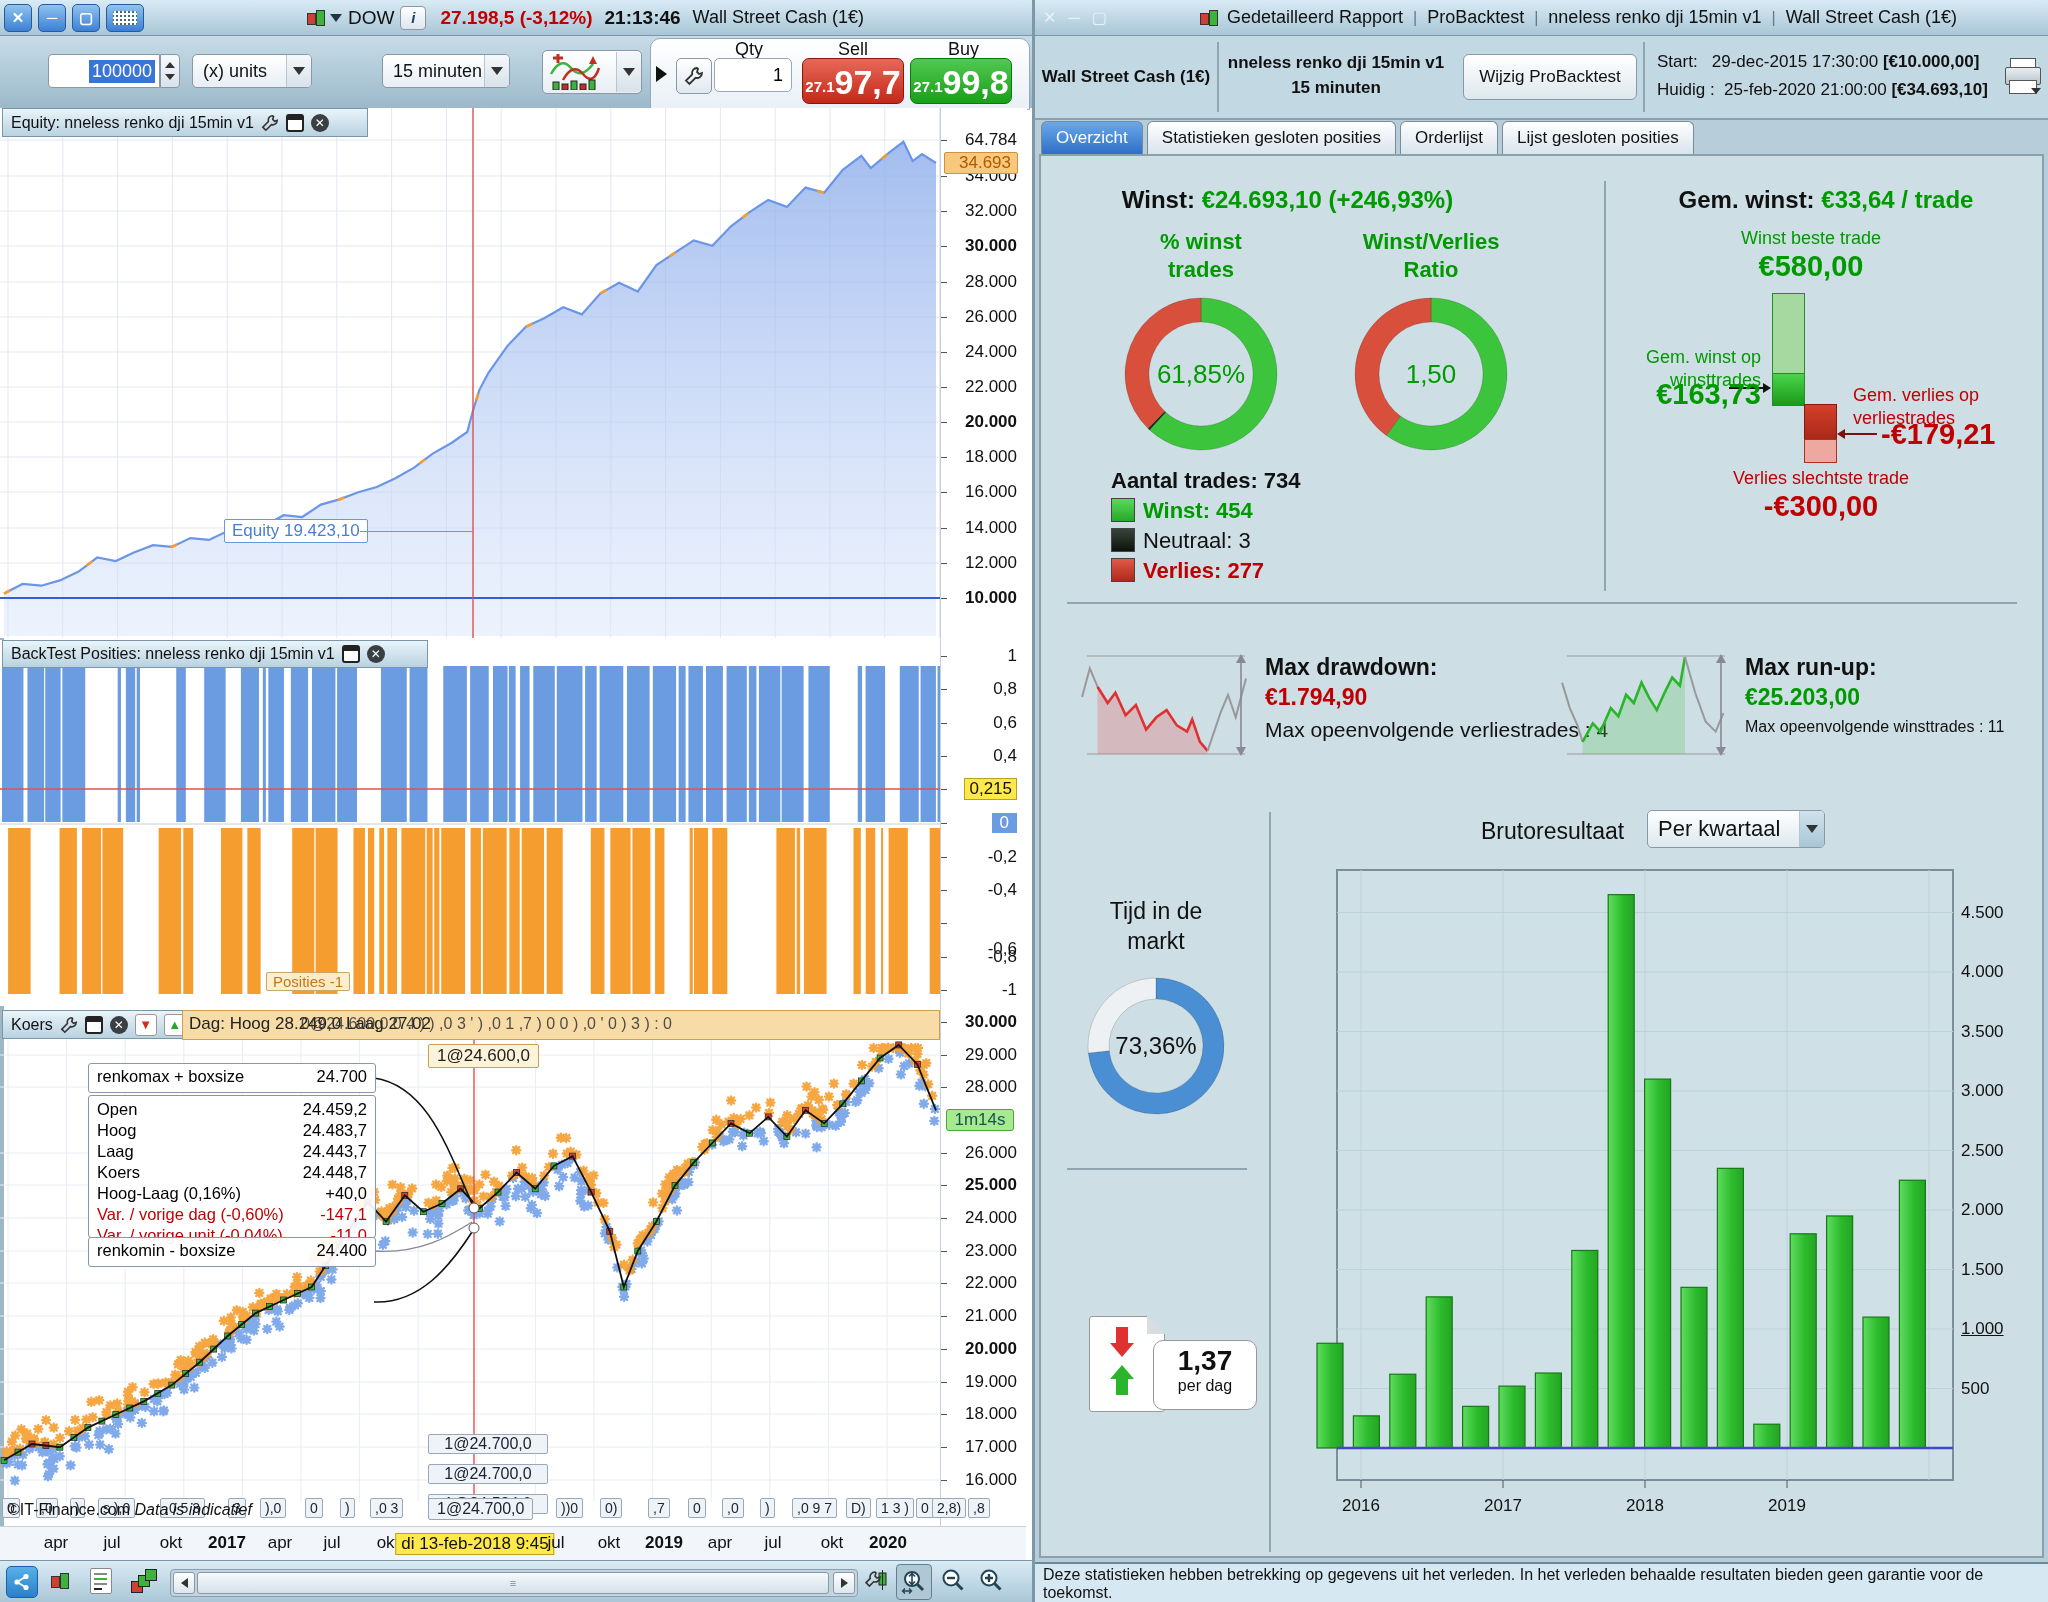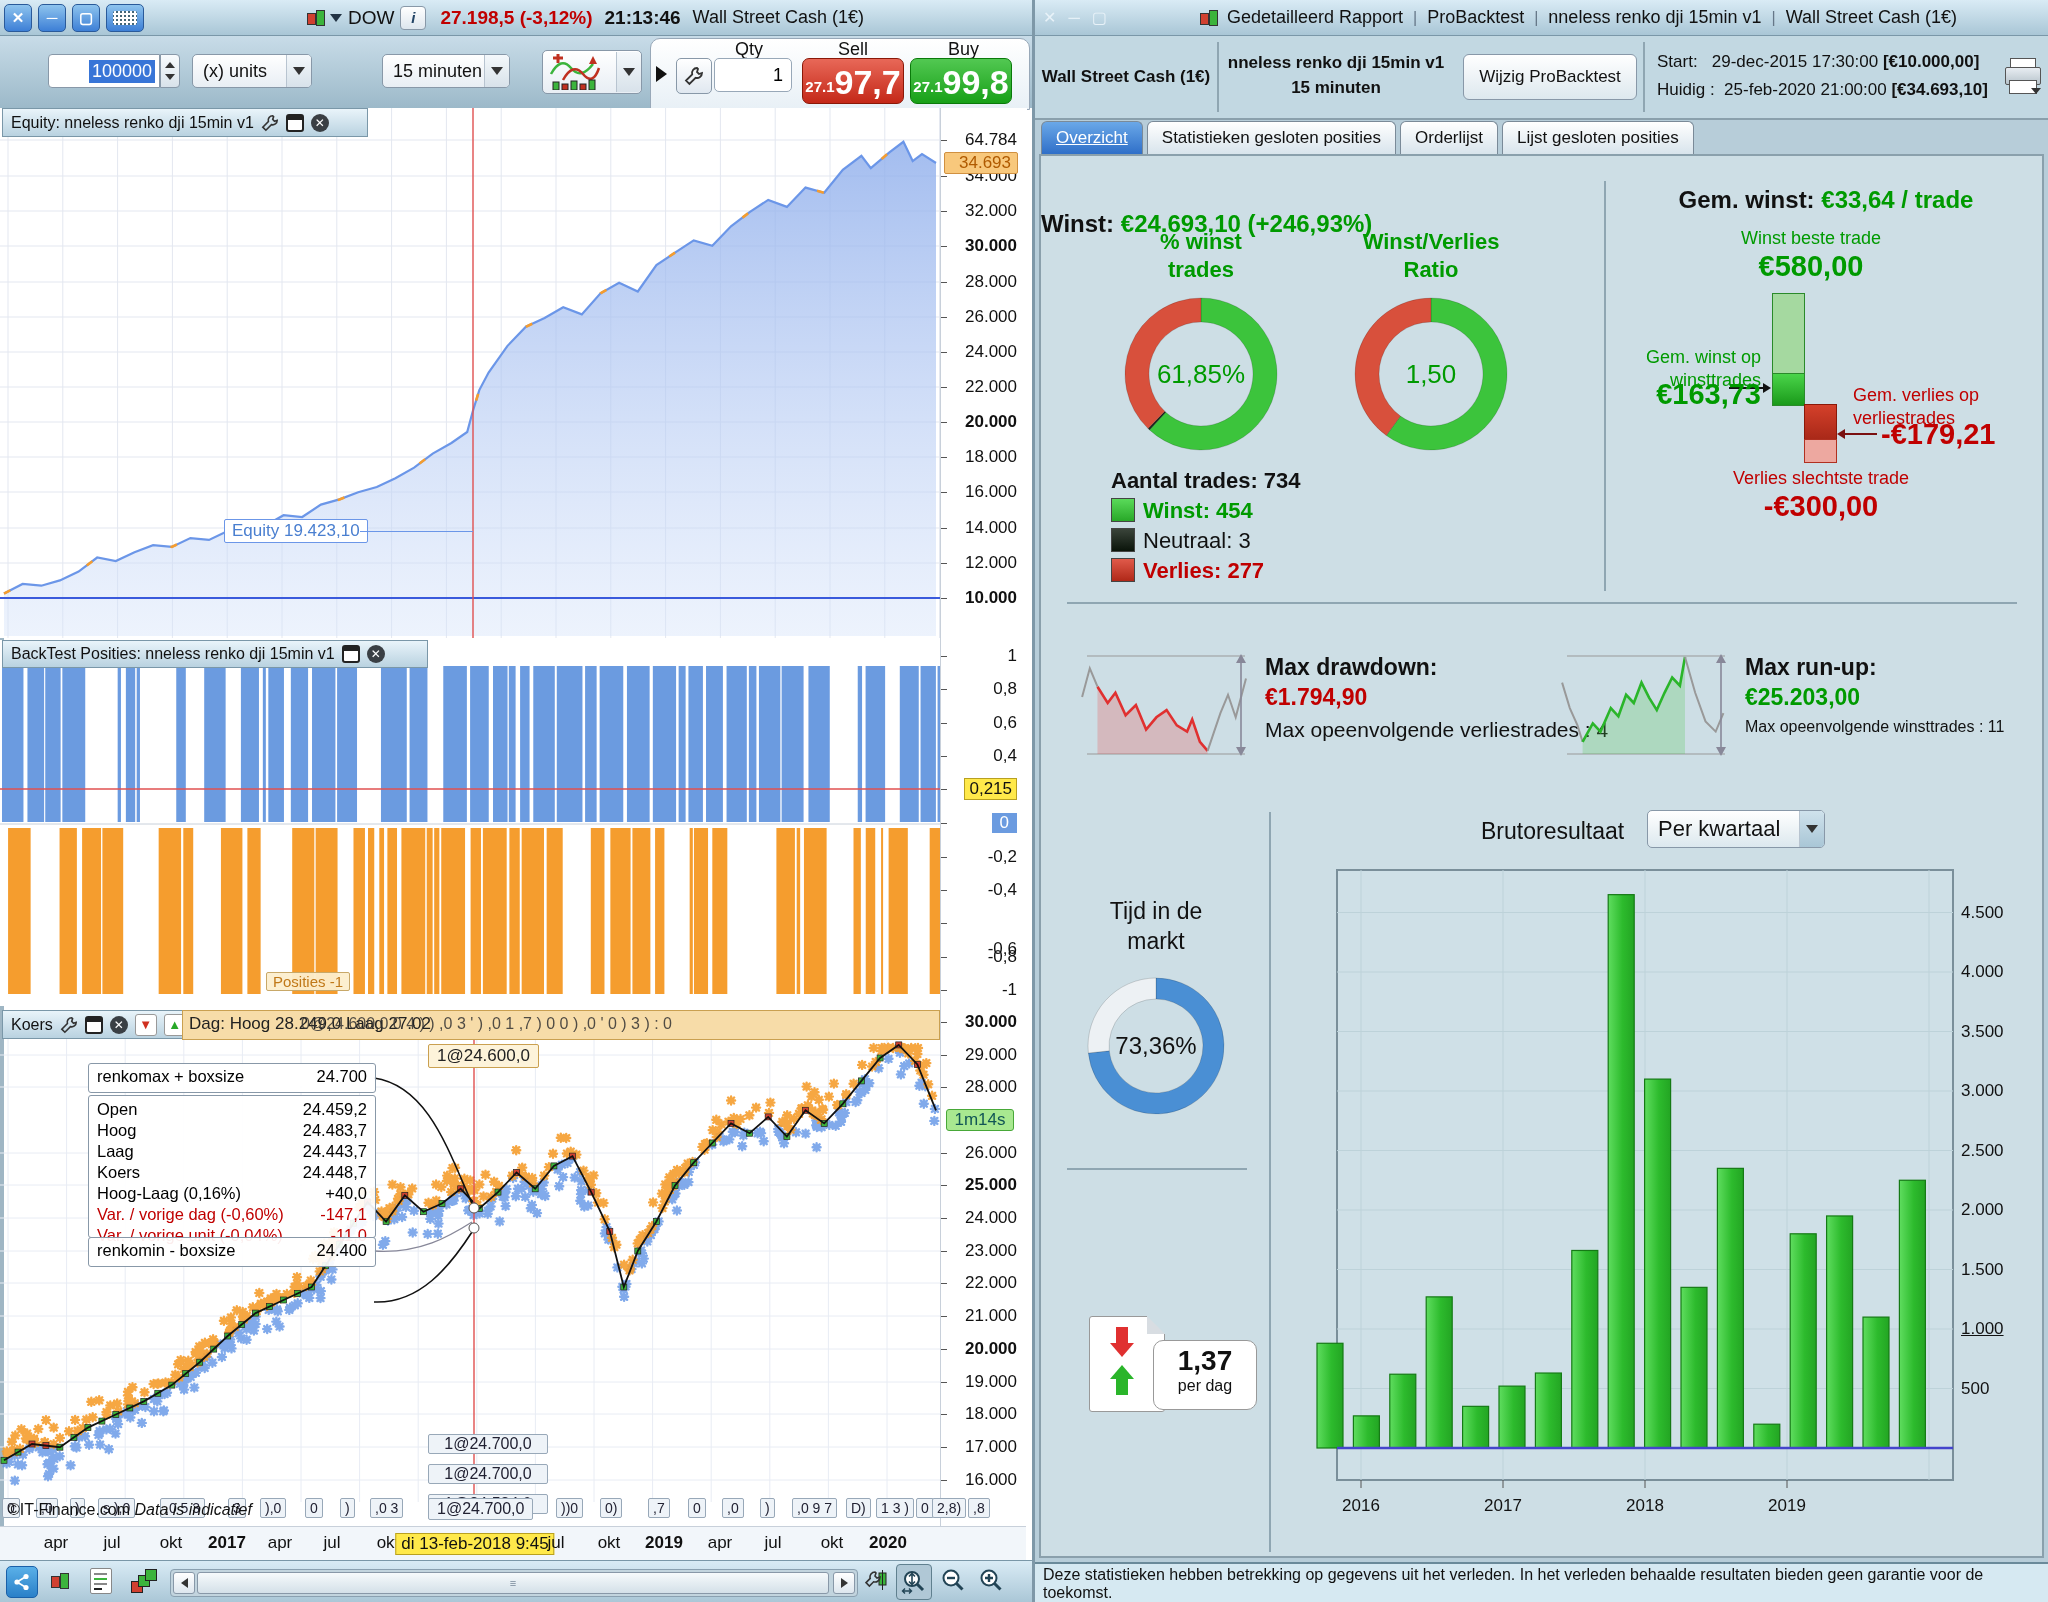--- a/index.html
+++ b/index.html
@@ -18,21 +18,21 @@
   .tri-d{width:0;height:0;border-left:6px solid transparent;border-right:6px solid transparent;border-top:8px solid #333;}
   .phead{background:linear-gradient(#e9f4fa,#b9d2e0);border:1px solid #7a97a8;display:flex;align-items:center;gap:7px;padding:0 8px;font-size:16px;color:#111;}
   .ico-wrench,.ico-win,.ico-close{width:18px;height:18px;flex:0 0 auto;}
   .axislbl{position:absolute;right:10px;transform:translateY(-50%);font-size:17px;color:#111;white-space:nowrap;}
   .axislbl.b{font-weight:bold;}
   .tick{position:absolute;left:0;width:6px;height:1px;background:#555;}
   .btnsell{background:linear-gradient(#e86858,#c42818);border:1px solid #8a1808;}
   .btnbuy{background:linear-gradient(#52c852,#18a018);border:1px solid #0a7a0a;}
   .bigpx{color:#fff;font-weight:bold;}
   .tab{height:32px;display:flex;align-items:center;padding:0 14px;font-size:17px;border:1px solid #7a8a98;border-bottom:none;border-radius:6px 6px 0 0;background:linear-gradient(#ffffff,#d8e4ec);color:#111;}
-  .tab.act{background:linear-gradient(#6aa8e8,#2f6fc8);color:#fff;text-decoration:underline;}
+  .tab.act{background:linear-gradient(#6aa8e8,#2f6fc8);color:#fff;}
   .grn{color:#009a00;}.rd{color:#c00000;}
   .sq{display:inline-block;width:22px;height:22px;border:1px solid #444;vertical-align:-4px;margin-right:8px;}
   .lbl-c{text-align:center;}
   .ttrow{display:flex;justify-content:space-between;font-size:16.5px;padding:1px 8px;}
   .ttbox{position:absolute;background:rgba(255,255,255,.93);border:1px solid #8898a8;border-radius:3px;}
   .frag{position:absolute;top:0;background:#eef3f8;border:1px solid #98a8b8;border-radius:2px;font-size:14px;color:#223;padding:1px 4px;white-space:nowrap;}
   .datelbl{position:absolute;transform:translateX(-50%);font-size:17px;color:#111;white-space:nowrap;}
   .datelbl.b{font-weight:bold;}
   .datelbl.y{background:#ffe94a;border:1px solid #b8a020;padding:0 5px;}
   .toolbtn{position:absolute;width:30px;height:30px;border-radius:5px;display:flex;align-items:center;justify-content:center;}
@@ -685,21 +685,21 @@
 
     <div class="abs" id="tabsRow" style="left:6px;top:122px;width:1000px;height:32px;display:flex;gap:4px;align-items:flex-end;">
         <div class="tab act">Overzicht</div>
         <div class="tab">Statistieken gesloten posities</div>
         <div class="tab">Orderlijst</div>
         <div class="tab">Lijst gesloten posities</div>
       </div>
 
     <div class="abs" style="left:4px;top:154px;width:1005px;height:1404px;background:#cddee5;border:2px solid #8aa0ac;box-sizing:border-box;">
 
-      <div class="abs" style="left:0;top:30px;width:493px;font-size:24px;font-weight:bold;margin-top:24px;">
+      <div class="abs" style="left:0;top:30px;width:493px;text-align:center;font-size:24px;font-weight:bold;">
         <span style="color:#111;">Winst:</span> <span class="grn">€24.693,10 (+246,93%)</span>
       </div>
       <div class="abs" style="left:565px;top:30px;width:440px;text-align:center;font-size:24px;font-weight:bold;">
         <span style="color:#111;">Gem. winst:</span> <span class="grn">€33,64 / trade</span>
       </div>
 
       <div class="abs lbl-c grn" style="left:80px;top:72px;width:160px;font-size:22px;font-weight:bold;line-height:28px;">
         <div>% winst</div>
           <div>trades</div>
       </div>

